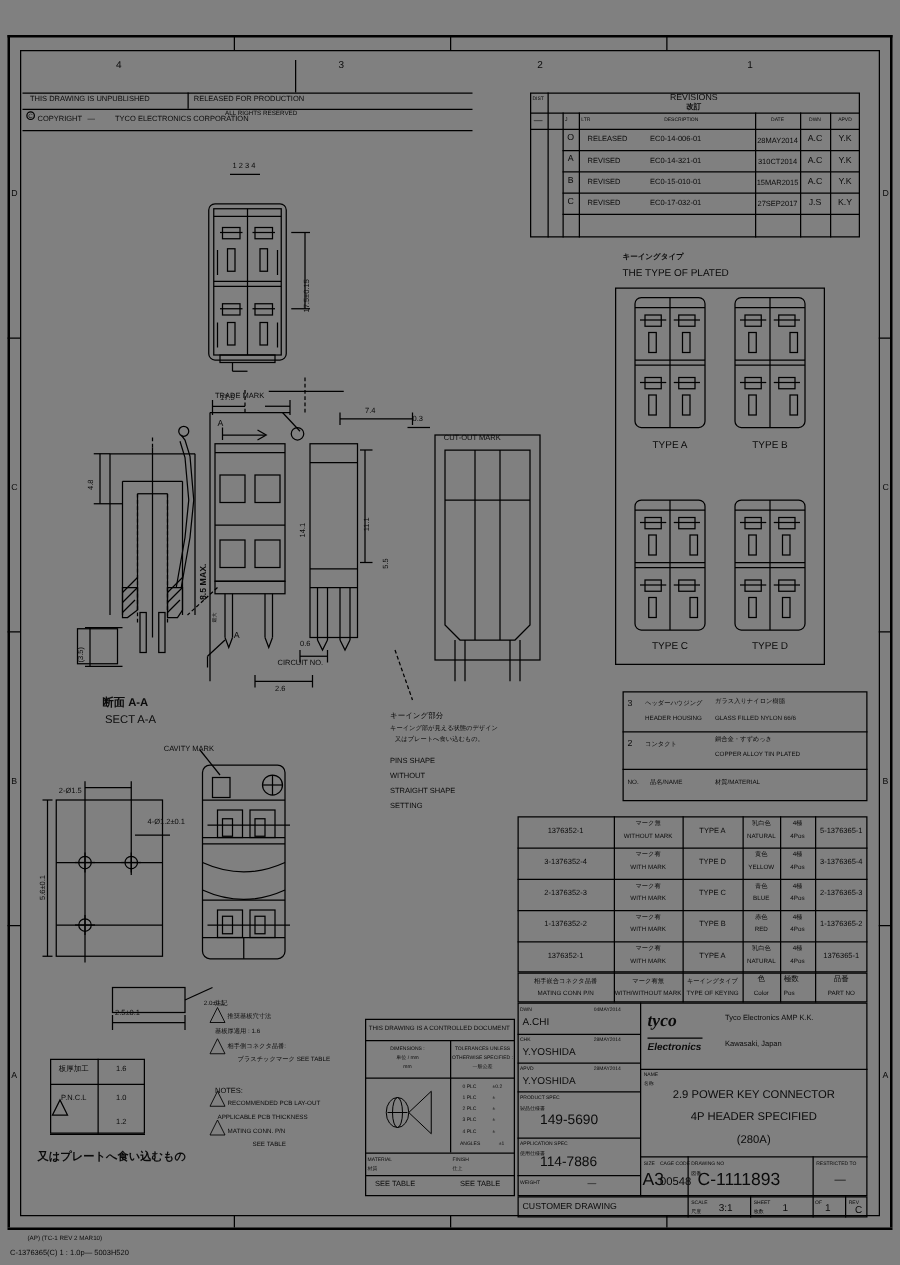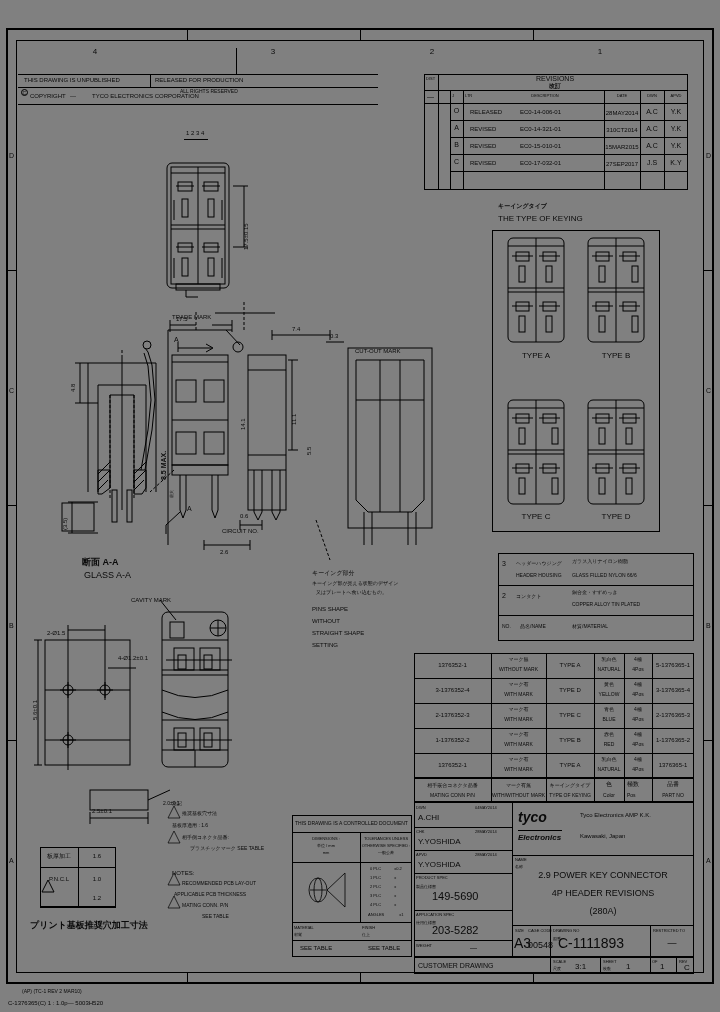--- a/index.html
+++ b/index.html
@@ -352,21 +352,21 @@
     </g>
   </svg>
 
   <div class="t t6" style="left:172px;top:314px;">TRADE MARK</div>
   <div class="t t6" style="left:131px;top:597px;">CAVITY MARK</div>
   <div class="t t6" style="left:222px;top:528px;">CIRCUIT NO.</div>
   <div class="t t6" style="left:355px;top:348px;">CUT-OUT MARK</div>
   <div class="t t7" style="left:174px;top:336px;">A</div>
   <div class="t t7" style="left:187px;top:505px;">A</div>
   <div class="t t9 bold" style="left:82px;top:557px;">断面 A-A</div>
-  <div class="t t9" style="left:84px;top:570px;">GLASS A-A</div>
+  <div class="t t9" style="left:84px;top:570px;">SECT A-A</div>
 
   <div class="t t6 rot" style="left:243px;top:250px;transform:rotate(-90deg);">17.5±0.15</div>
   <div class="t t6" style="left:176px;top:316px;">17.5</div>
   <div class="t t6" style="left:292px;top:326px;">7.4</div>
   <div class="t t6" style="left:330px;top:333px;">0.3</div>
   <div class="t t6 rot" style="left:70px;top:392px;transform:rotate(-90deg);">4.8</div>
   <div class="t t6 rot" style="left:62px;top:530px;transform:rotate(-90deg);">(3.5)</div>
   <div class="t t7 rot bold" style="left:160px;top:480px;transform:rotate(-90deg);">8.5 MAX.</div>
   <div class="t t4 rot" style="left:169px;top:498px;transform:rotate(-90deg);">最大</div>
   <div class="t t6" style="left:240px;top:513px;">0.6</div>
@@ -374,21 +374,21 @@
   <div class="t t6 rot" style="left:291px;top:425px;transform:rotate(-90deg);">11.1</div>
   <div class="t t6 rot" style="left:240px;top:430px;transform:rotate(-90deg);">14.1</div>
   <div class="t t6 rot" style="left:306px;top:455px;transform:rotate(-90deg);">5.5</div>
   <div class="t t6" style="left:47px;top:630px;">2-Ø1.5</div>
   <div class="t t6" style="left:118px;top:655px;">4-Ø1.2±0.1</div>
   <div class="t t6 rot" style="left:32px;top:720px;transform:rotate(-90deg);">5.6±0.1</div>
   <div class="t t6" style="left:92px;top:808px;">2.5±0.1</div>
   <div class="t t5" style="left:163px;top:800px;font-size:5px;">2.0±0.1</div>
 
   <div class="t t6 bold" style="left:498px;top:203px;">キーイングタイプ</div>
-  <div class="t t8" style="left:498px;top:214px;">THE TYPE OF KEYING</div>
+  <div class="t t8" style="left:498px;top:214px;">THE TYPE OF PLATED</div>
   <div class="box" style="left:492px;top:230px;width:168px;height:302px;"></div>
 
   <svg width="720" height="1012">
     <g stroke="#000" fill="none" stroke-width="1">
 
       <rect x="508" y="238" width="56" height="104" rx="5"></rect>
       <line x1="508" y1="246" x2="564" y2="246"></line>
       <line x1="536" y1="238" x2="536" y2="342"></line>
       <line x1="508" y1="288" x2="564" y2="288"></line>
       <line x1="508" y1="292" x2="564" y2="292"></line>
@@ -572,21 +572,21 @@
 
   <div class="box" style="left:40px;top:847px;width:76px;height:60px;"></div>
   <div class="ln h" style="left:40px;top:867px;width:76px;"></div>
   <div class="ln v" style="left:78px;top:847px;height:60px;"></div>
   <div class="ln h" style="left:40px;top:907px;width:76px;"></div>
   <div class="t t6 ctr" style="left:40px;top:853px;width:38px;">板厚加工</div>
   <div class="t t6 ctr" style="left:78px;top:853px;width:38px;">1.6</div>
   <div class="t t6 ctr" style="left:40px;top:876px;width:38px;">P.N.C.L</div>
   <div class="t t6 ctr" style="left:78px;top:876px;width:38px;">1.0</div>
   <div class="t t6 ctr" style="left:78px;top:895px;width:38px;">1.2</div>
-  <div class="t t9 bold" style="left:30px;top:920px;">プリント基板推奨穴加工寸法</div>
+  <div class="t t9 bold" style="left:30px;top:920px;">又はプレートへ食い込むもの</div>
 
   <div class="t t5" style="left:172px;top:800px;font-size:5px;">注記</div>
   <div class="t t5" style="left:182px;top:810px;font-size:5px;">推奨基板穴寸法</div>
   <div class="t t5" style="left:172px;top:822px;font-size:5px;">基板厚適用 : 1.6</div>
   <div class="t t5" style="left:182px;top:834px;font-size:5px;">相手側コネクタ品番:</div>
   <div class="t t5" style="left:190px;top:845px;font-size:5px;">プラスチックマーク SEE TABLE</div>
   <div class="t t6" style="left:172px;top:870px;">NOTES:</div>
   <div class="t t5" style="left:182px;top:880px;font-size:5px;">RECOMMENDED PCB LAY-OUT</div>
   <div class="t t5" style="left:174px;top:891px;font-size:5px;">APPLICABLE PCB THICKNESS</div>
   <div class="t t5" style="left:182px;top:902px;font-size:5px;">MATING CONN. P/N</div>
@@ -654,33 +654,33 @@
   <div class="t t4" style="left:475px;top:829px;">28MAY2014</div>
   <div class="t t8" style="left:418px;top:837px;">Y.YOSHIDA</div>
   <div class="t t4" style="left:416px;top:852px;">APVD</div>
   <div class="t t4" style="left:475px;top:852px;">28MAY2014</div>
   <div class="t t8" style="left:418px;top:860px;">Y.YOSHIDA</div>
   <div class="t t4" style="left:416px;top:875px;">PRODUCT SPEC</div>
   <div class="t t4" style="left:416px;top:884px;">製品仕様書</div>
   <div class="t t11" style="left:432px;top:890px;">149-5690</div>
   <div class="t t4" style="left:416px;top:912px;">APPLICATION SPEC</div>
   <div class="t t4" style="left:416px;top:920px;">使用仕様書</div>
-  <div class="t t11" style="left:432px;top:924px;">203-5282</div>
+  <div class="t t11" style="left:432px;top:924px;">114-7886</div>
   <div class="t t4" style="left:416px;top:943px;">WEIGHT</div>
   <div class="t t7" style="left:470px;top:944px;">—</div>
 
-  <div class="t t14 bold ital" style="left:518px;top:810px;">tyco</div>
+  <div class="t t14 bold ital" style="left:518px;top:810px;font-family:Liberation Serif, serif;">tyco</div>
   <div class="ln h" style="left:518px;top:830px;width:44px;"></div>
   <div class="t t8 bold ital" style="left:518px;top:833px;">Electronics</div>
   <div class="t t6" style="left:580px;top:812px;">Tyco Electronics AMP K.K.</div>
   <div class="t t6" style="left:580px;top:833px;">Kawasaki, Japan</div>
   <div class="t t4" style="left:515px;top:857px;">NAME</div>
   <div class="t t4" style="left:515px;top:864px;">名称</div>
   <div class="t t9 ctr" style="left:512px;top:870px;width:182px;">2.9 POWER KEY CONNECTOR</div>
-  <div class="t t9 ctr" style="left:512px;top:888px;width:182px;">4P HEADER REVISIONS</div>
+  <div class="t t9 ctr" style="left:512px;top:888px;width:182px;">4P HEADER SPECIFIED</div>
   <div class="t t9 ctr" style="left:512px;top:906px;width:182px;">(280A)</div>
   <div class="t t4" style="left:515px;top:928px;">SIZE</div>
   <div class="t t4" style="left:528px;top:928px;">CAGE CODE</div>
   <div class="t t14" style="left:514px;top:936px;">A3</div>
   <div class="t t9" style="left:528px;top:940px;">00548</div>
   <div class="t t4" style="left:553px;top:928px;">DRAWING NO</div>
   <div class="t t4" style="left:553px;top:936px;">図番</div>
   <div class="t t14" style="left:558px;top:936px;">C-1111893</div>
   <div class="t t4" style="left:653px;top:928px;">RESTRICTED TO</div>
   <div class="t t9 ctr" style="left:650px;top:938px;width:44px;">—</div>

